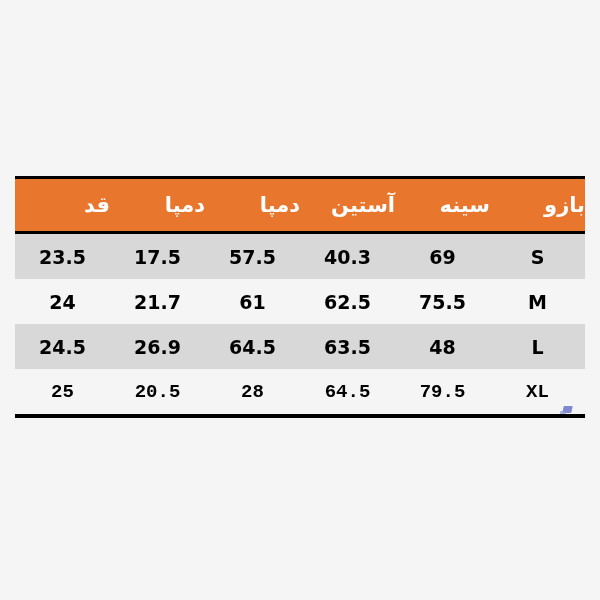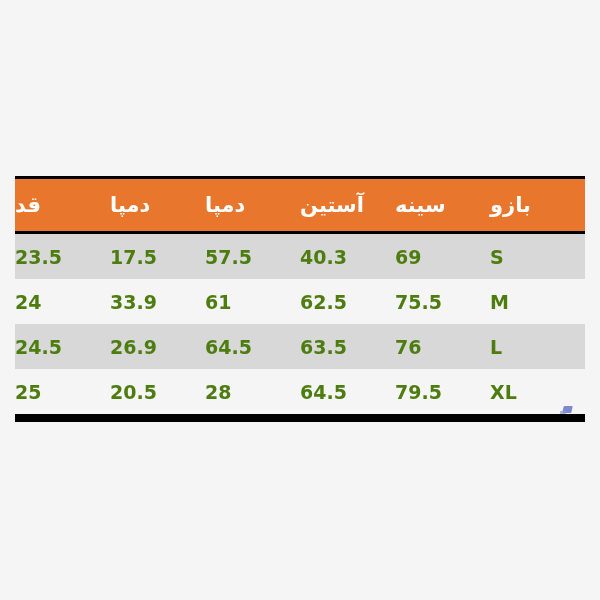--- a/index.html
+++ b/index.html
@@ -35,53 +35,54 @@
   
   table.size-table thead tr {
     background: #e8762c;
   }
   table.size-table thead th {
     color: #ffffff;
     font-size: 21px;
     font-weight: 700;
     height: 52px;
     padding: 0;
-    text-align: left;
+    text-align: right;
     vertical-align: middle;
     border-top: 3px solid #000000;
     border-bottom: 3px solid #000000;
     letter-spacing: 0;
     white-space: nowrap;
   }
 
   
   table.size-table tbody tr {
     height: 45px;
   }
   table.size-table tbody tr.shaded {
     background: #d8d8d8;
   }
   table.size-table tbody tr.plain {
     background: transparent;
   }
   table.size-table tbody td {
     height: 45px;
     padding: 0;
-    text-align: left;
+    text-align: center;
     vertical-align: middle;
     font-size: 19px;
     font-weight: 700;
-    color: #4d7c0f;
+    color: #000000;
     font-family: "DejaVu Sans", "Liberation Sans", sans-serif;
     white-space: nowrap;
   }
 
   
   table.size-table tbody tr:last-child td {
-    border-bottom: 8px solid #000000;
+    border-bottom: 4px solid #000000;
+    font-family: Liberation Mono, monospace;
   }
 
   
   #bottom-rule-artifact {
     position: absolute;
     left: 563px;
     top: 406px;
     width: 9px;
     height: 7px;
     background: #6b74c8;
@@ -121,26 +122,26 @@
           <td>40.3</td>
           <td>57.5</td>
           <td>17.5</td>
           <td>23.5</td>
         </tr>
         <tr class="plain">
           <td>M</td>
           <td>75.5</td>
           <td>62.5</td>
           <td>61</td>
-          <td>33.9</td>
+          <td>21.7</td>
           <td>24</td>
         </tr>
         <tr class="shaded">
           <td>L</td>
-          <td>76</td>
+          <td>48</td>
           <td>63.5</td>
           <td>64.5</td>
           <td>26.9</td>
           <td>24.5</td>
         </tr>
         <tr class="plain">
           <td>XL</td>
           <td>79.5</td>
           <td>64.5</td>
           <td>28</td>

